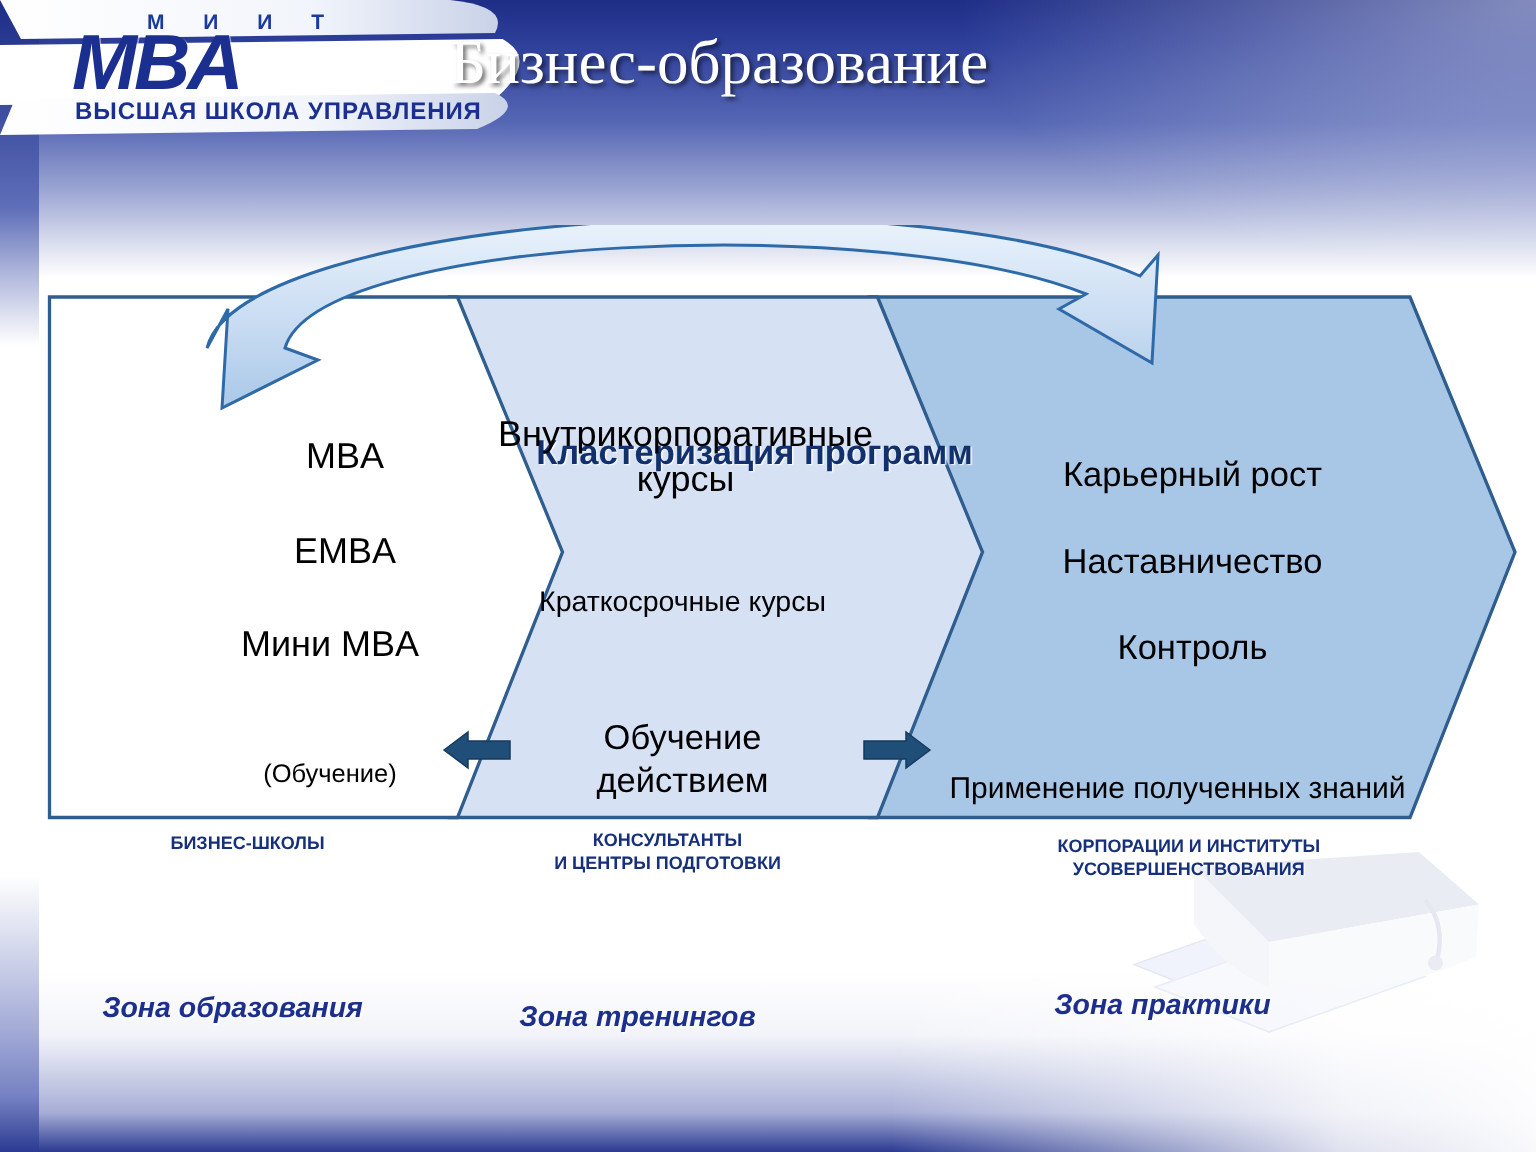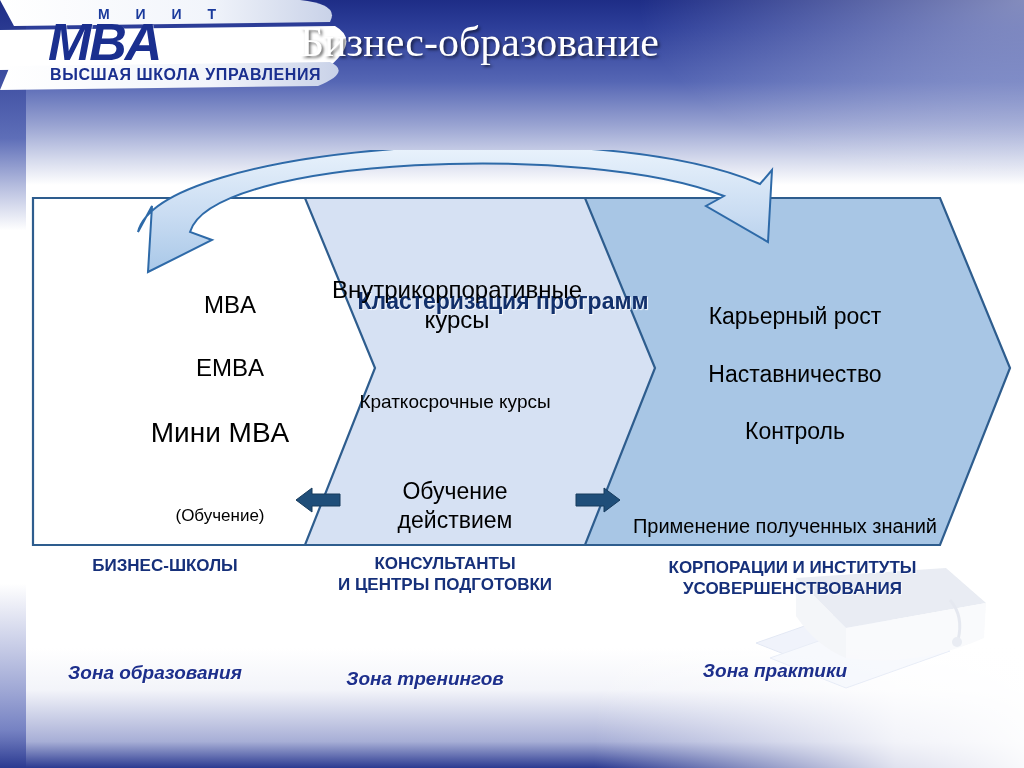--- a/index.html
+++ b/index.html
@@ -73,21 +73,21 @@
 
   .seg-label{
     position:absolute;text-align:center;color:#000000;
     font-family:"Liberation Sans","DejaVu Sans",sans-serif;
     line-height:1.25;
   }
 
   
   .s1-mba   {left:120px; top:140px; width:220px; font-size:24px;}
   .s1-emba  {left:120px; top:203px; width:220px; font-size:24px;}
-  .s1-mini  {left:110px; top:265px; width:220px; font-size:28px;}
+  .s1-mini  {left:110px; top:265px; width:220px; font-size:24px;}
   .s1-note  {left:110px; top:355px; width:220px; font-size:17px;}
 
   
   .s2-corp  {left:312px; top:125px; width:290px; font-size:24px;}
   .s2-short {left:330px; top:240px; width:250px; font-size:19px;}
   .s2-action{left:345px; top:327px; width:220px; font-size:23px;}
 
   
   .s3-career{left:630px; top:152px; width:330px; font-size:23px;}
   .s3-mentor{left:630px; top:210px; width:330px; font-size:23px;}
@@ -99,21 +99,21 @@
     position:absolute;left:253px;top:138px;width:500px;text-align:center;
     font-family:"Liberation Sans","DejaVu Sans",sans-serif;
     font-weight:bold;font-size:23px;color:#12306b;
     text-shadow:1px 1px 1px rgba(255,255,255,.9);
   }
 
   
   .actor{
     position:absolute;text-align:center;
     font-family:"Liberation Sans","DejaVu Sans",sans-serif;
-    font-weight:bold;font-size:17px;color:#16307a;line-height:1.25;
+    font-weight:bold;font-size:12px;color:#16307a;line-height:1.25;
     text-shadow:1px 1px 1px rgba(255,255,255,.85);
   }
   .actor-1{left:40px;  top:555px; width:250px;}
   .actor-2{left:300px; top:553px; width:290px;}
   .actor-3{left:605px; top:557px; width:375px;}
 
   
   .zone{
     position:absolute;text-align:center;
     font-family:"Liberation Sans","DejaVu Sans",sans-serif;

